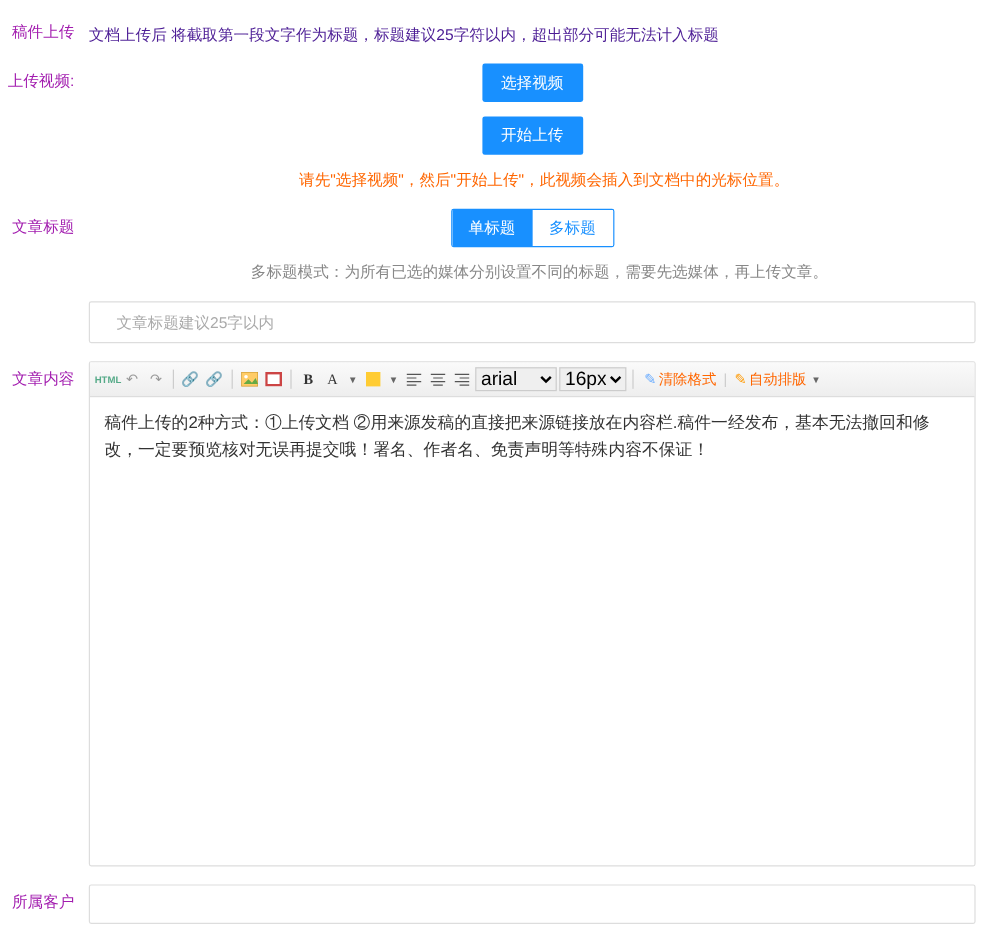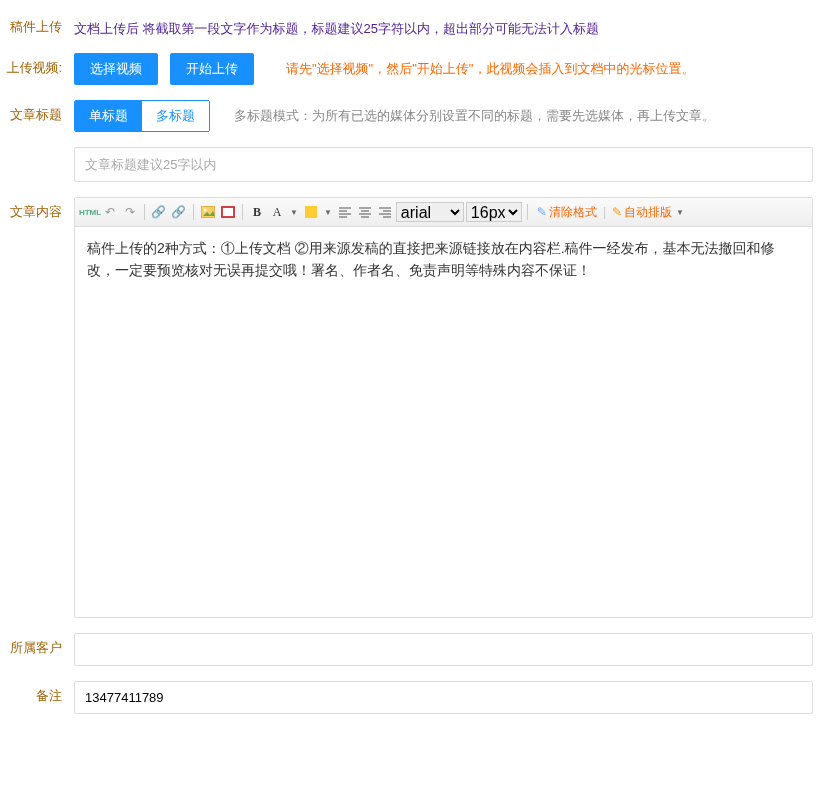--- a/index.html
+++ b/index.html
@@ -1,29 +1,29 @@
 <!DOCTYPE html>
 <html><head>
 <meta charset="utf-8">
 <style>
 * { box-sizing: border-box; margin: 0; padding: 0; }
 body { font-family: "Microsoft YaHei", Arial, sans-serif; font-size: 13px; color: #333; background: #fff; width: 825px; }
 .form-row { display: flex; align-items: flex-start; margin-bottom: 15px; }
-.form-label { width: 74px; text-align: right; padding-right: 12px; padding-top: 6px; color: #a16207; flex-shrink: 0; }
+.form-label { width: 74px; text-align: right; padding-right: 12px; padding-top: 6px; color: #a21caf; flex-shrink: 0; }
 .form-content { flex: 1; }
 .btn-primary { background: #1890ff; color: #fff; border: none; padding: 7px 16px; font-size: 13px; cursor: pointer; border-radius: 2px; }
 .btn-wide { display: block; width: 100%; text-align: center; padding: 8px 0; font-size: 14px; }
 .hint-text { color: #4c1d95; font-size: 13px; margin-top: 8px; }
 .hint-orange { color: #ff6600; margin-left: 20px; font-size: 13px; }
-.inline-row { display: flex; align-items: center; gap: 12px; }
+.inline-row { display: flex; align-items: center; gap: 12px; flex-direction: column; }
 .tab-group { display: inline-flex; border: 1px solid #1890ff; border-radius: 2px; overflow: hidden; justify-content: center; }
 .tab-btn { padding: 6px 14px; background: #fff; color: #1890ff; border: none; cursor: pointer; font-size: 13px; }
 .tab-btn.active { background: #1890ff; color: #fff; }
 .tab-hint { color: #888; margin-left: 12px; font-size: 13px; }
-.title-input { width: 100%; padding: 9px 10px; border: 1px solid #ddd; border-radius: 2px; font-size: 13px; color: #8b5cf6; }
+.title-input { width: 100%; padding: 9px 22px; border: 1px solid #ddd; border-radius: 2px; font-size: 13px; color: #8b5cf6; }
 .title-input::placeholder { color: #aaa; }
 .editor-wrap { border: 1px solid #ddd; border-radius: 2px; }
 .toolbar { background: linear-gradient(#fafafa, #eee); border-bottom: 1px solid #ddd; padding: 4px 6px; display: flex; align-items: center; gap: 2px; font-size: 12px; }
 .tb-icon { width: 18px; height: 18px; display: inline-flex; align-items: center; justify-content: center; cursor: pointer; border-radius: 2px; }
 .tb-sep { width: 1px; height: 16px; background: #ccc; margin: 0 3px; }
 .tb-select { font-size: 16px; height: 20px; border: 1px solid #ccc; }
 .tb-action { color: #ff6600; cursor: pointer; font-size: 12px; padding: 0 4px; display: inline-flex; align-items: center; gap: 2px; }
 .editor-body { min-height: 390px; padding: 10px 12px; font-size: 14px; color: #333; line-height: 1.6; }
 .editor-footer { border-top: 1px solid #ddd; padding: 6px 10px; display: flex; justify-content: space-between; font-size: 12px; color: #666; }
 .editor-footer a { color: #1890ff; text-decoration: underline; cursor: pointer; }

